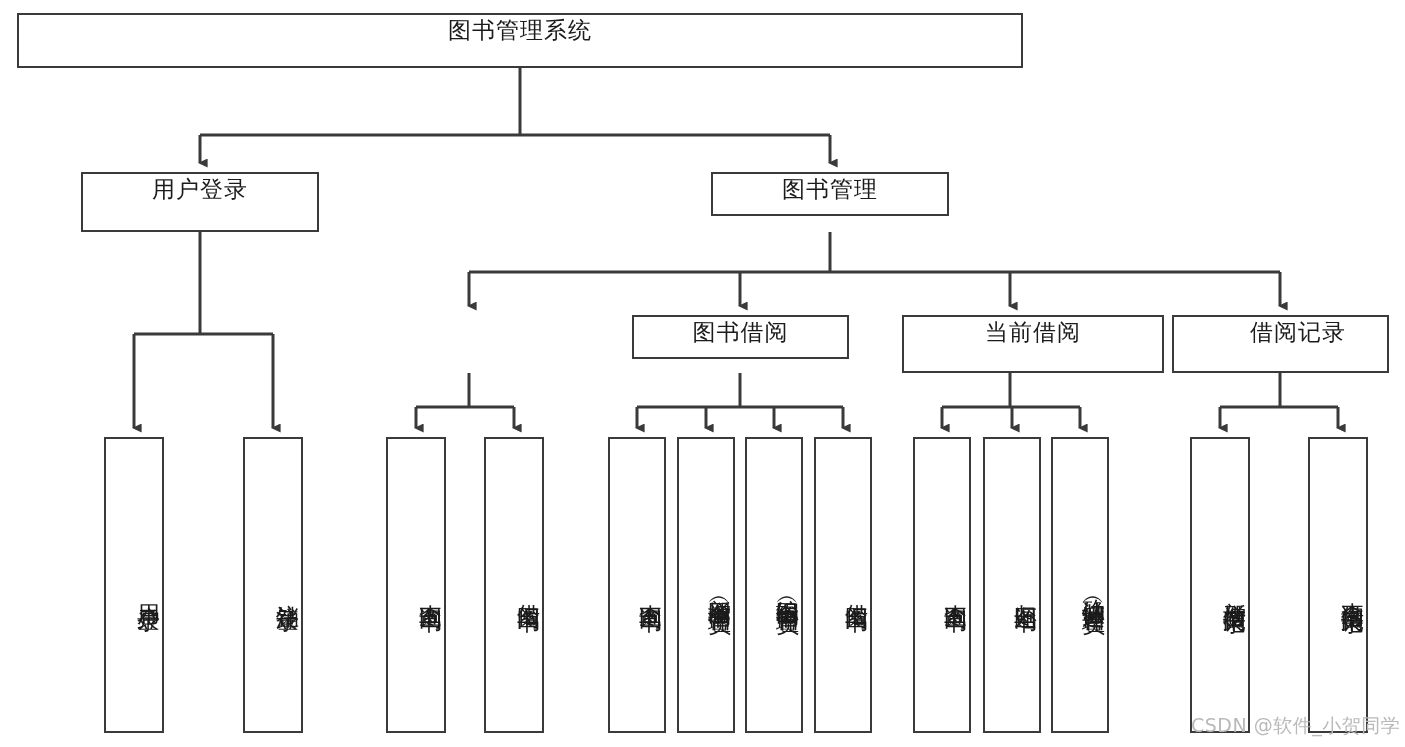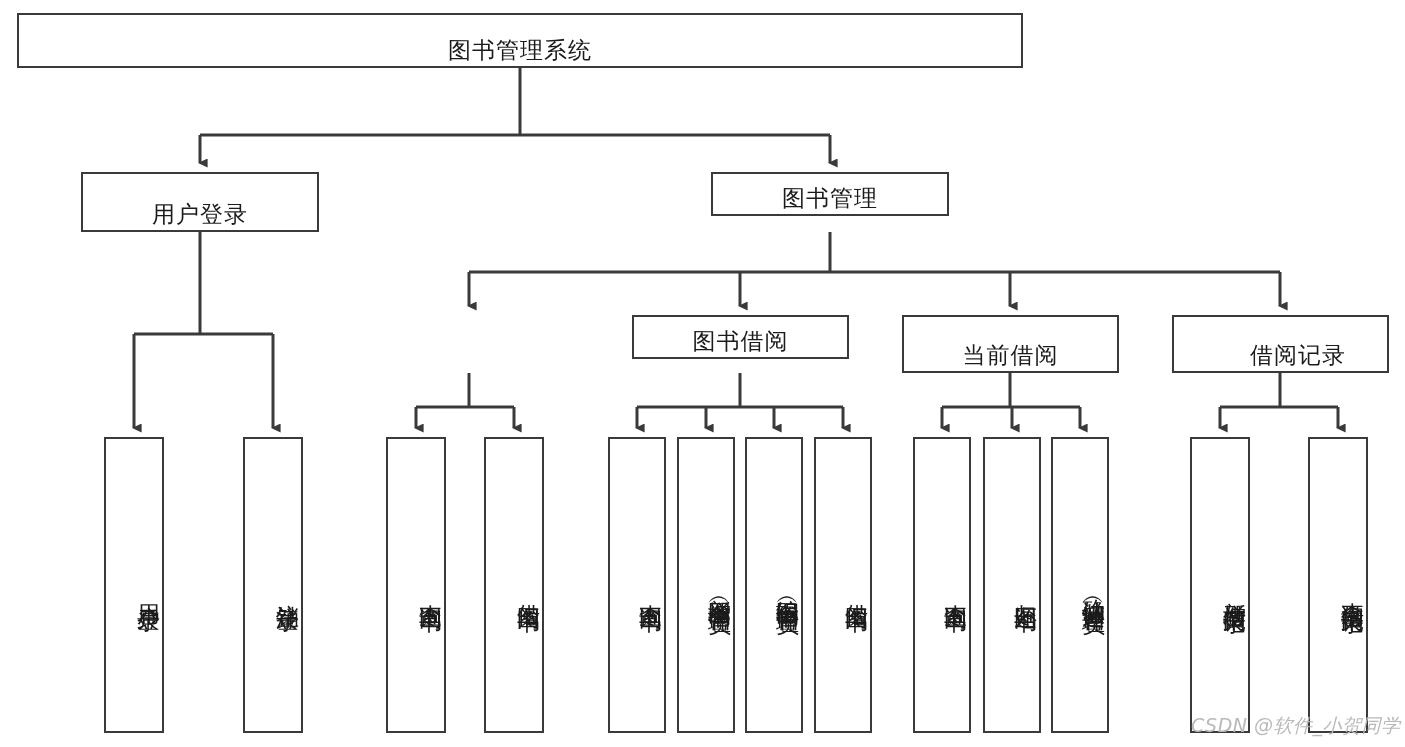--- a/index.html
+++ b/index.html
@@ -23,21 +23,21 @@
     top: 0;
     width: 1405px;
     height: 747px;
   }
   .node-box {
     position: absolute;
     box-sizing: border-box;
     border: 2px solid #3a3a3a;
     background: #ffffff;
     display: flex;
-    align-items: flex-end;
+    align-items: flex-start;
     justify-content: center;
     color: #1b1b1b;
   }
   .node-box.horizontal {
     font-size: 23px;
     letter-spacing: 1px;
   }
   .node-box.vertical {
     writing-mode: vertical-rl;
     text-orientation: upright;
@@ -51,21 +51,20 @@
   .node-label {
     display: block;
     white-space: nowrap;
   }
   .watermark {
     position: absolute;
     font-size: 19px;
     color: #b9b9b9;
     white-space: nowrap;
     letter-spacing: 0.5px;
-    font-style: italic;
   }
 </style>
 </head>
 <body>
 
 <div id="canvas">
 
   <svg class="diagram" viewBox="0 0 1405 747" xmlns="http://www.w3.org/2000/svg">
     <defs>
       <marker id="arrow" markerWidth="10" markerHeight="10" refX="4.5" refY="7.6" orient="auto" markerUnits="userSpaceOnUse">
@@ -125,21 +124,21 @@
   <div class="node-box horizontal" id="node-l2-0" style="left: 81px; top: 172px; width: 238px; height: 60px;">
     <span class="node-label">用户登录</span>
   </div>
   <div class="node-box horizontal" id="node-l2-1" style="left: 711px; top: 172px; width: 238px; height: 44px;">
     <span class="node-label">图书管理</span>
   </div>
 
   <div class="node-box horizontal" id="node-l3-1" style="left: 632px; top: 315px; width: 217px; height: 44px;">
     <span class="node-label">图书借阅</span>
   </div>
-  <div class="node-box horizontal" id="node-l3-2" style="left: 902px; top: 315px; width: 217px; height: 58px;">
+  <div class="node-box horizontal" id="node-l3-2" style="left: 902px; top: 315px; width: 262px; height: 58px;">
     <span class="node-label">当前借阅</span>
   </div>
   <div class="node-box horizontal" id="node-l3-3" style="left: 1172px; top: 315px; width: 217px; height: 58px; padding-left: 35px;">
     <span class="node-label">借阅记录</span>
   </div>
 
   <div class="node-box vertical" id="node-leaf-0" style="left: 104px; top: 437px; width: 60px; height: 296px;">
     <span class="node-label">用户登录</span>
   </div>
   <div class="node-box vertical" id="node-leaf-1" style="left: 243px; top: 437px; width: 60px; height: 296px;">

